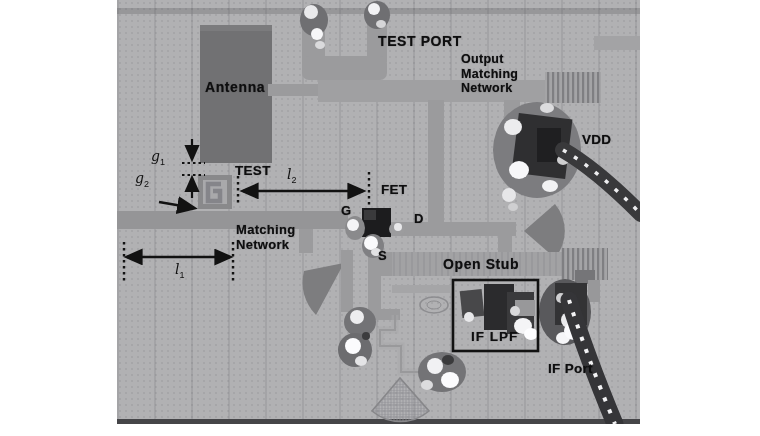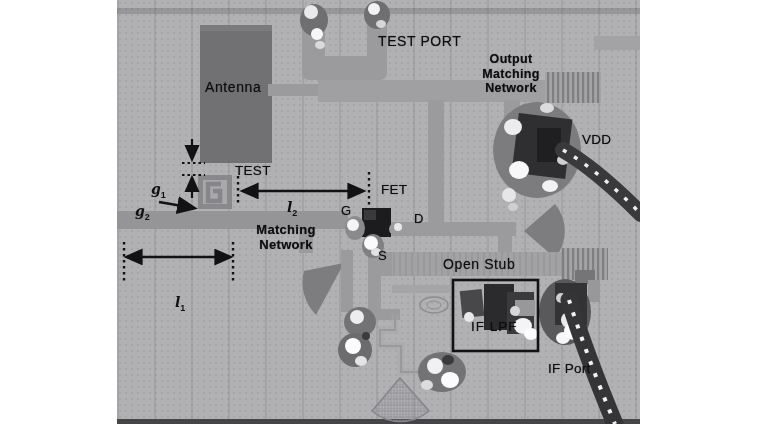--- a/index.html
+++ b/index.html
@@ -4,28 +4,28 @@
 <style>
   html,body{margin:0;padding:0;background:#ffffff;}
   .stage{position:relative;width:760px;height:436px;background:#ffffff;overflow:hidden;
          font-family:"Liberation Sans",sans-serif;}
   .photo{position:absolute;left:117px;top:0;width:523px;height:424px;background-color:#b1b1b3;
          background-image:
            radial-gradient(rgba(70,70,75,.10) 1px, transparent 1.3px),
            repeating-linear-gradient(90deg, rgba(75,75,82,.13) 0 2px, rgba(0,0,0,0) 2px 37px);
          background-size:6px 6px, auto;}
   svg.art{position:absolute;left:0;top:0;}
-  .lbl{position:absolute;color:#0e0e0f;font-weight:normal;font-size:13.5px;line-height:1.05;
+  .lbl{position:absolute;color:#0e0e0f;font-weight:bold;font-size:13.5px;line-height:1.05;
        white-space:nowrap;letter-spacing:.3px;text-shadow:0 0 1px rgba(10,10,10,.55);}
   .lbl.big{font-size:14px;letter-spacing:.6px;}
   .lbl.pin{font-size:13px;}
-  .stack{position:absolute;text-align:center;color:#0e0e0f;font-weight:bold;font-size:12.5px;
+  .stack{position:absolute;text-align:left;color:#0e0e0f;font-weight:bold;font-size:12.5px;
          line-height:14.5px;letter-spacing:.3px;text-shadow:0 0 1px rgba(10,10,10,.55);}
   .dim{position:absolute;color:#101010;font-family:"DejaVu Serif",serif;font-style:italic;
-       font-weight:700;font-size:14px;white-space:nowrap;margin-top:33px;}
+       font-weight:400;font-size:14px;white-space:nowrap;}
   .dim sub{font-size:9px;font-style:normal;font-family:"Liberation Sans",sans-serif;}
 </style>
 </head>
 <body>
 
 <div class="stage">
   <div class="photo">
 
     <svg class="art" width="523" height="424" viewBox="0 0 523 424">
       <defs>
@@ -217,21 +217,21 @@
     <span class="lbl pin" style="left:224px;top:204px">G</span>
     <span class="lbl pin" style="left:297px;top:212px">D</span>
     <span class="lbl pin" style="left:261px;top:249px">S</span>
 
     <div class="stack" style="left:119px;top:223px;width:100px;font-size:13px">
       <div>Matching</div>
       <div>Network</div>
     </div>
 
     <span class="lbl big" style="left:326px;top:257px">Open Stub</span>
-    <span class="lbl" style="left:354px;top:320px;letter-spacing:1px">IF LPF</span>
+    <span class="lbl" style="left:354px;top:330px;letter-spacing:1px">IF LPF</span>
     <span class="lbl" style="left:431px;top:362px">IF Port</span>
 
     <span class="dim" style="left:34px;top:148px"><em>g</em><sub>1</sub></span>
     <span class="dim" style="left:18px;top:170px"><em>g</em><sub>2</sub></span>
     <span class="dim" style="left:58px;top:261px"><em>l</em><sub>1</sub></span>
     <span class="dim" style="left:170px;top:166px"><em>l</em><sub>2</sub></span>
   </div>
 </div>
 
 </body></html>

